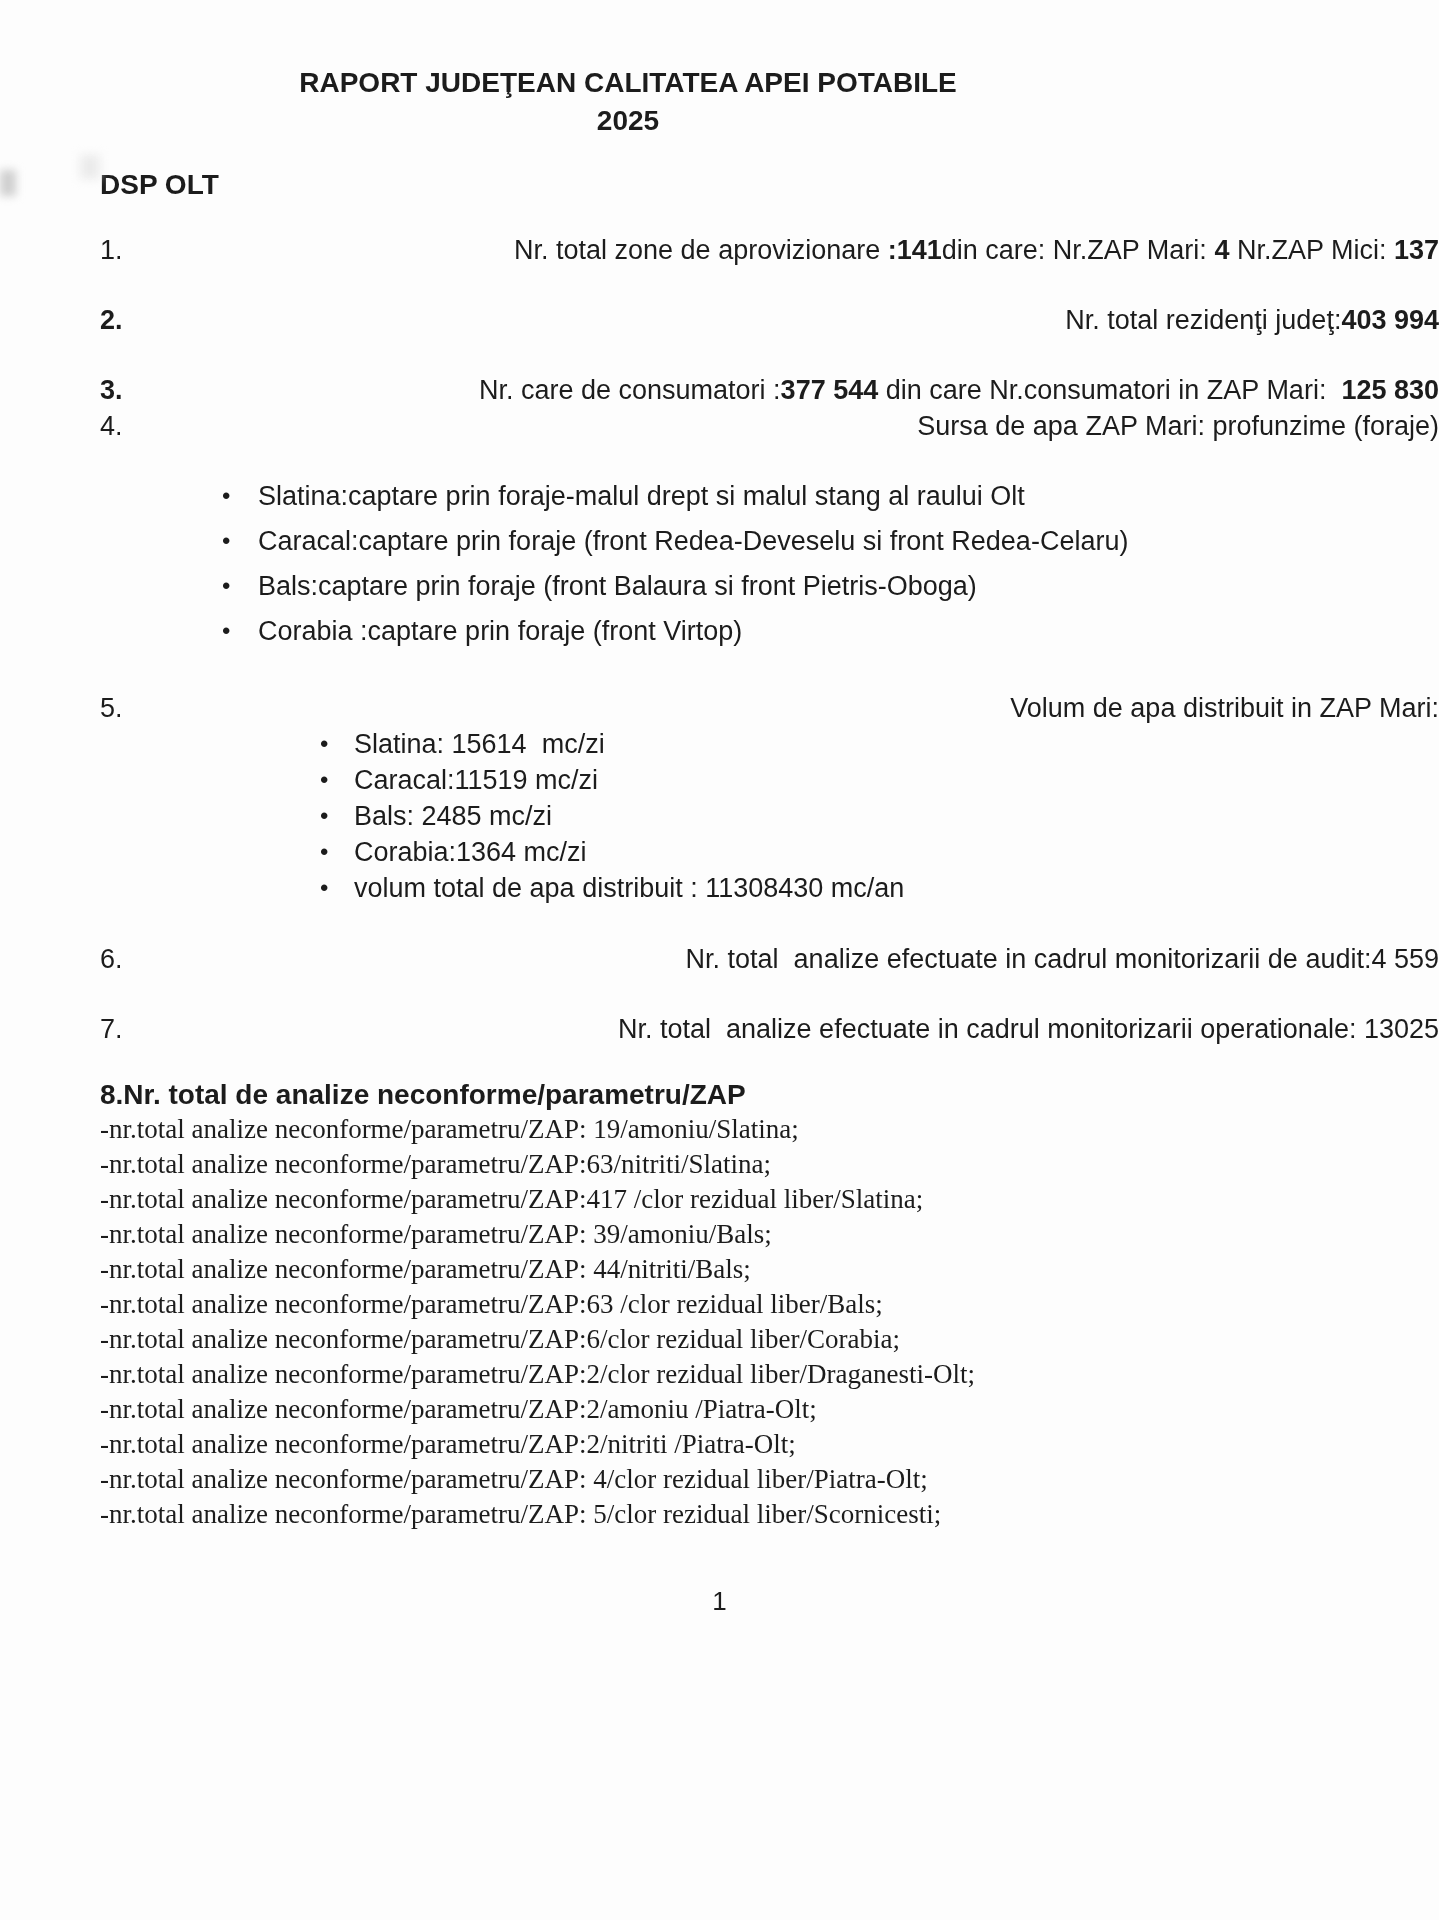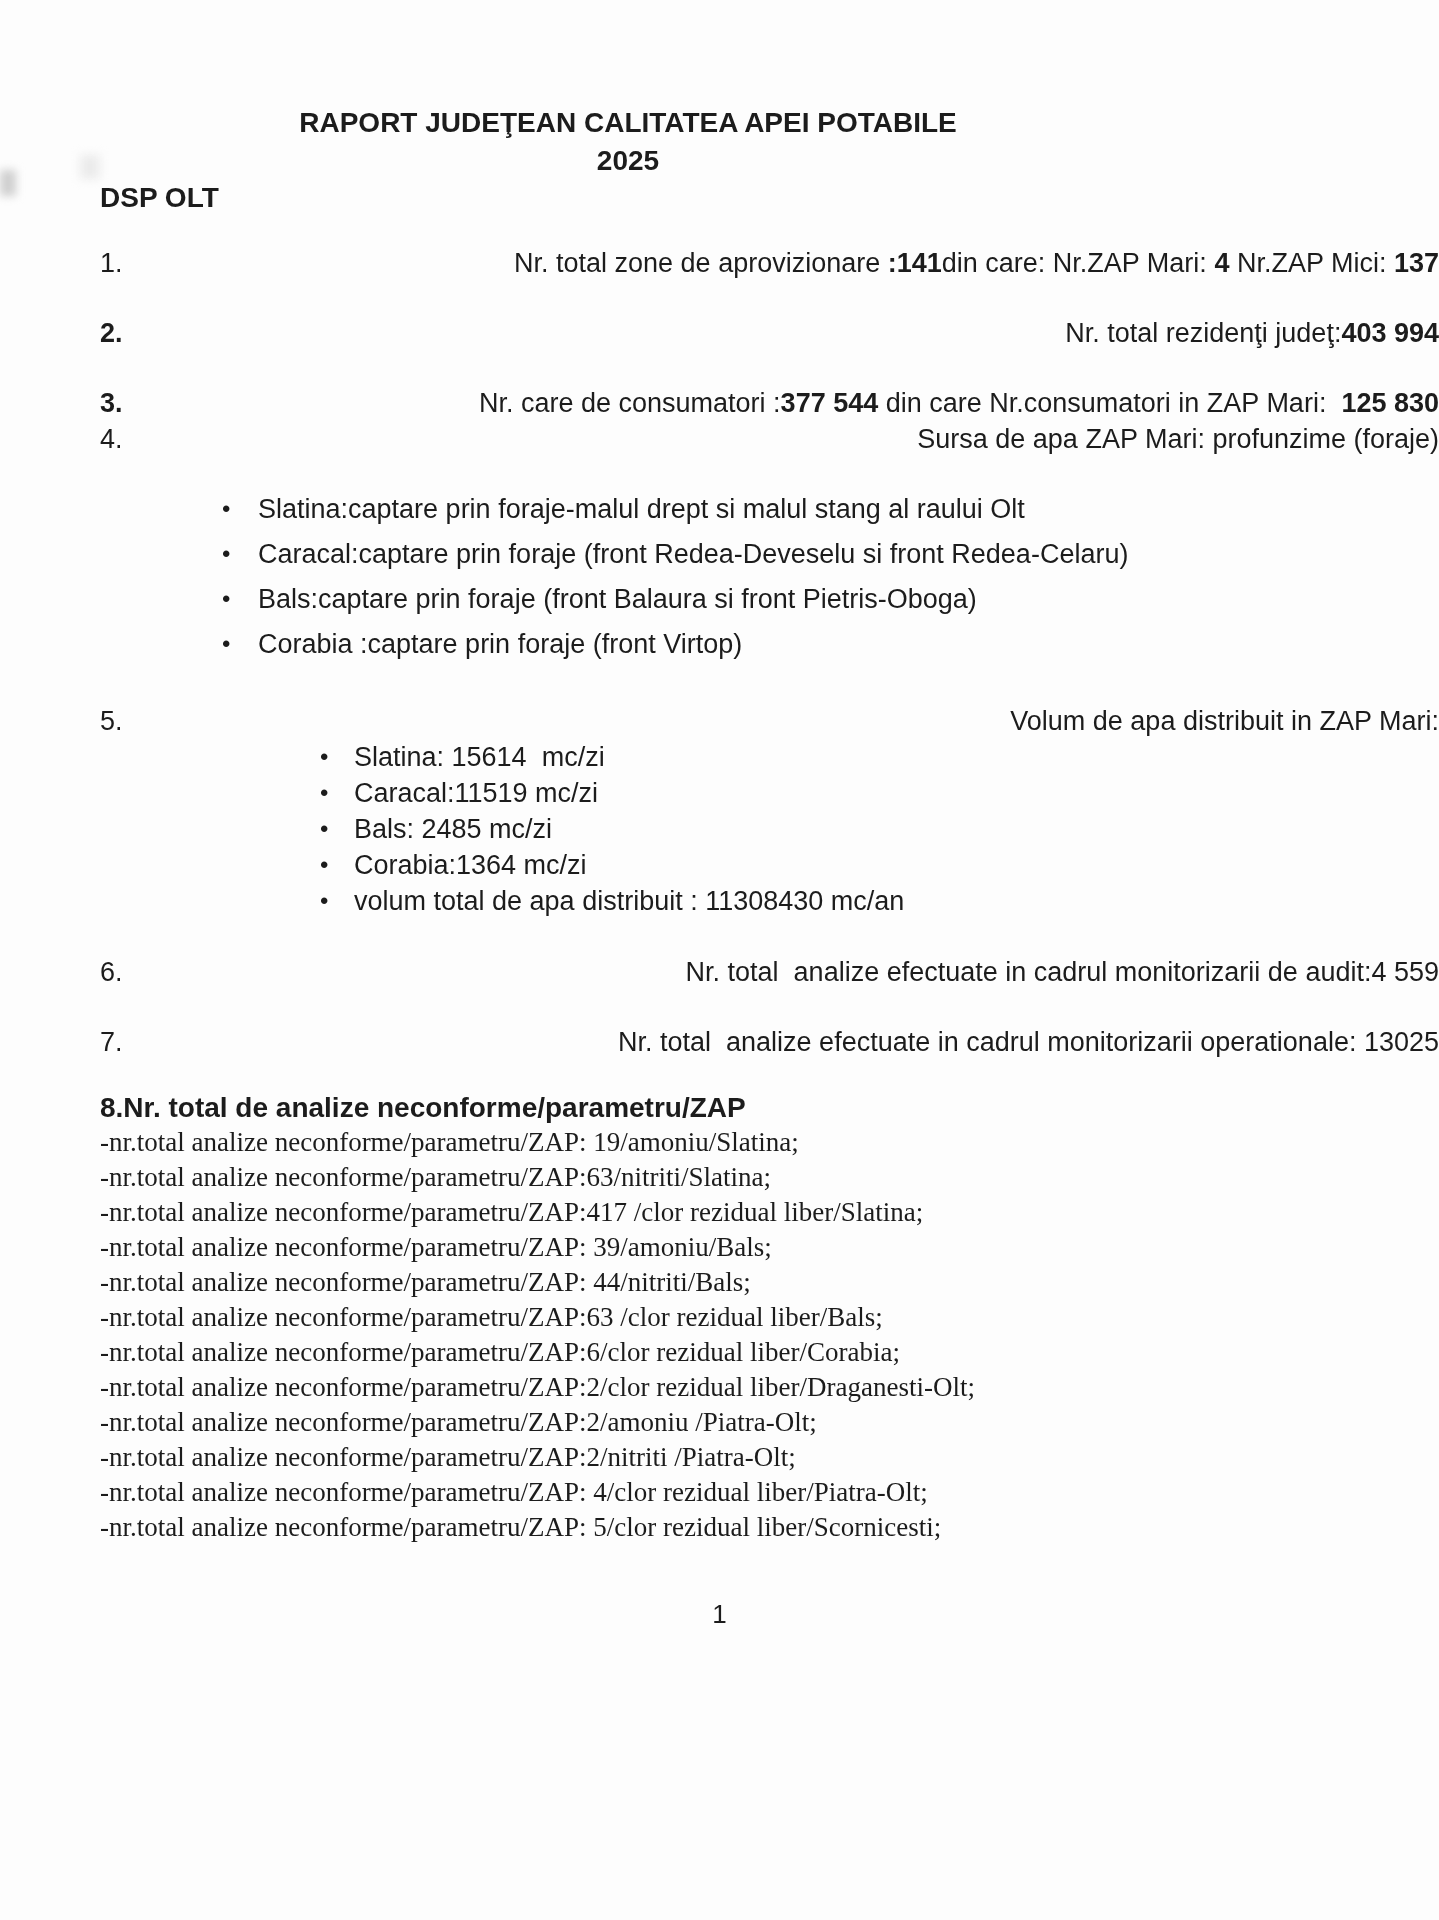--- a/index.html
+++ b/index.html
@@ -7,23 +7,23 @@
     position:relative;
     width:1439px;height:1920px;
     margin:0 auto;
     background:#fdfdfd;
     font-family:"Liberation Sans", sans-serif;
     font-size:27px;
     color:#1c1c1c;
     overflow:hidden;
   }
   b{font-weight:bold;}
-  .content{padding:104px 0 0 100px;}
+  .content{padding:64px 0 0 100px;}
   .title-wrap{width:1056px;text-align:center;font-weight:bold;font-size:28px;line-height:38px;}
-  .org{font-weight:bold;font-size:28px;line-height:36px;}
+  .org{margin-top:27px;font-weight:bold;font-size:28px;line-height:36px;}
   .row{display:flex;line-height:36px;}
   .num{width:38px;flex:none;}
   .itext{flex:1;text-align:right;}
   .mt-item1{margin-top:29px;}
   .mt-item2{margin-top:34px;}
   .mt-item3{margin-top:34px;}
   .mt-item4{margin-top:0;}
   .mt-item5{margin-top:41px;}
   .mt-item6{margin-top:35px;}
   .mt-item7{margin-top:34px;}

